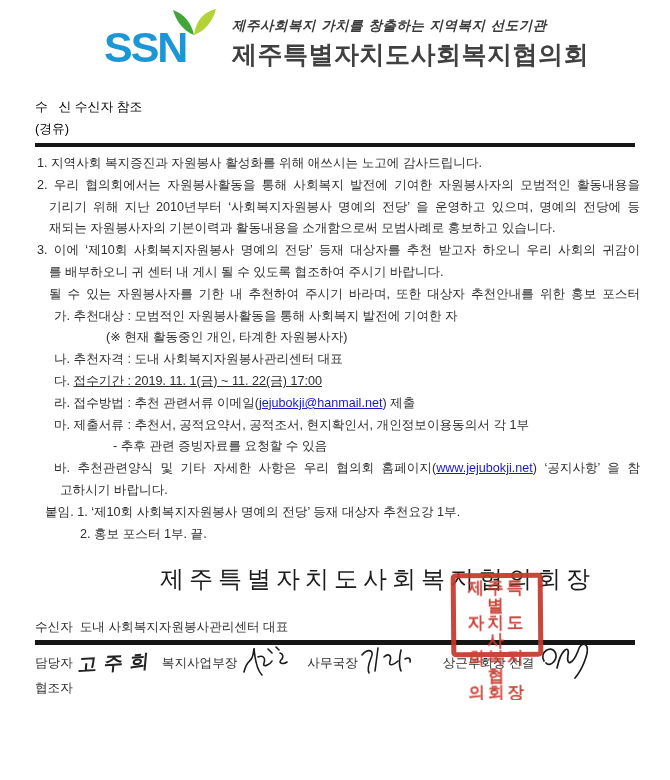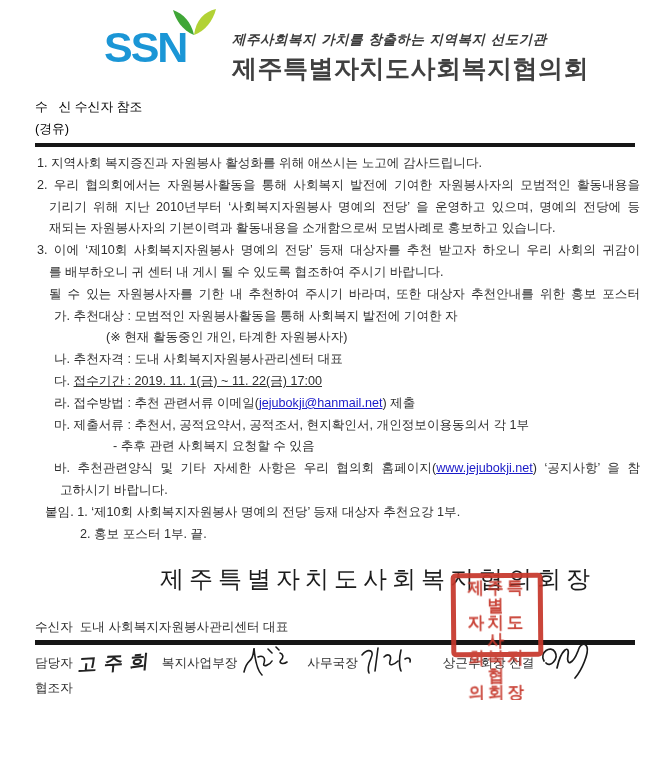--- a/index.html
+++ b/index.html
@@ -10,21 +10,21 @@
     color:#333; overflow:hidden;
   }
   
   .header { display:flex; padding:10px 0 0 104px; height:86px; }
   .logo-box { position:relative; width:118px; }
   .ssn { font-size:43px; font-weight:800; letter-spacing:-2px; color:#1b96d6;
          line-height:1; margin-top:16px; }
   .leaf { position:absolute; left:66px; top:-2px; }
   .header-text { margin-left:10px; }
   .slogan { font-family:"DejaVu Serif","Liberation Serif",serif; font-style:italic;
-            font-weight:bold; font-size:13.5px; color:#3b3b3b; margin-top:21px;
+            font-weight:bold; font-size:13.5px; color:#3b3b3b; margin-top:7px;
             letter-spacing:0.5px; white-space:pre; }
   .orgname { font-size:25px; font-weight:bold; color:#404040; letter-spacing:0.5px;
              margin-top:3px; white-space:pre; }
   
   .meta { margin:10px 35px 0; font-size:12.8px; line-height:22px; color:#000000; }
   .meta div { white-space:pre; }
   .rule { height:4px; background:#161616; margin:3px 35px 0; }
   .rule2 { height:5px; background:#161616; margin:4px 35px 0 35px; }
   
   .doc-body { margin:6px 30px 0 35px; font-size:12.6px; line-height:21.8px; color:#2e2e2e; }
@@ -98,21 +98,21 @@
     <div class="i2">가. 추천대상 : 모범적인 자원봉사활동을 통해 사회복지 발전에 기여한 자</div>
     <div class="i3">(※ 현재 활동중인 개인, 타계한 자원봉사자)</div>
     <div class="i2">나. 추천자격 : 도내 사회복지자원봉사관리센터 대표</div>
     <div class="i2">
       <span class="seg">다. </span><span class="u seg">접수기간 : 2019. 11. 1(금) ~ 11. 22(금) 17:00</span>
     </div>
     <div class="i2">
       <span class="seg">라. 접수방법 : 추천 관련서류 이메일(</span><span class="link seg">jejubokji@hanmail.net</span><span class="seg">) 제출</span>
     </div>
     <div class="i2">마. 제출서류 : 추천서, 공적요약서, 공적조서, 현지확인서, 개인정보이용동의서 각 1부</div>
-    <div class="i4">- 추후 관련 사회복지 요청할 수 있음</div>
+    <div class="i4">- 추후 관련 증빙자료를 요청할 수 있음</div>
     <div class="i2 fill">
       <span class="seg">바. 추천관련양식 및 기타 자세한 사항은 우리 협의회 홈페이지(</span><span class="link seg">www.jejubokji.net</span><span class="seg">) ‘공지사항’ 을 참</span>
     </div>
     <div class="i5">고하시기 바랍니다.</div>
     <div class="i6">붙임.  1. ‘제10회 사회복지자원봉사 명예의 전당’ 등재 대상자 추천요강  1부.</div>
     <div class="i7">2. 홍보 포스터 1부.  끝.</div>
   </div>
 
   <div class="sign-title">제주특별자치도사회복지협의회장</div>
 

